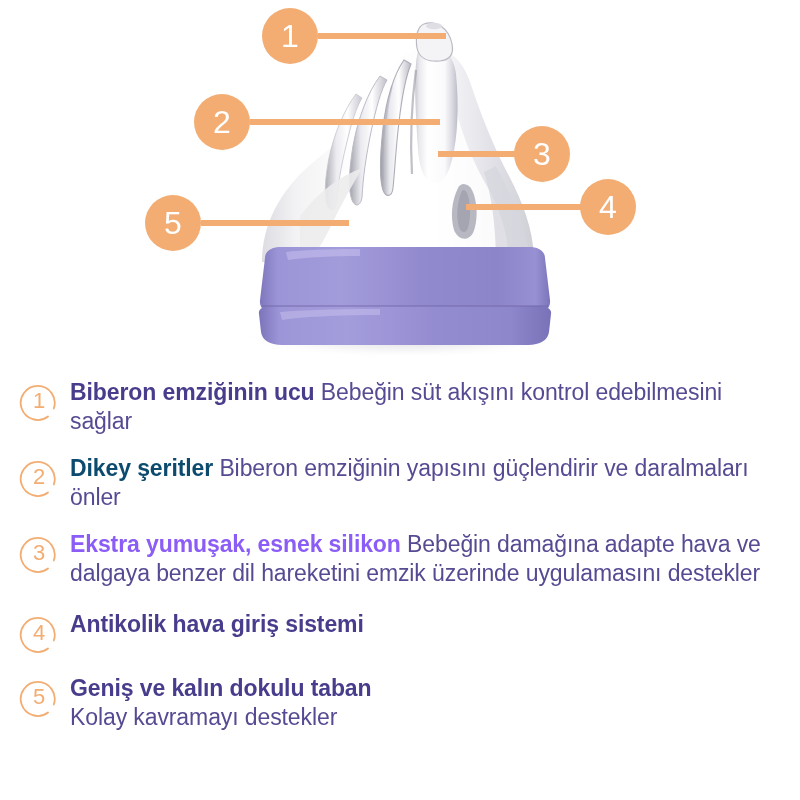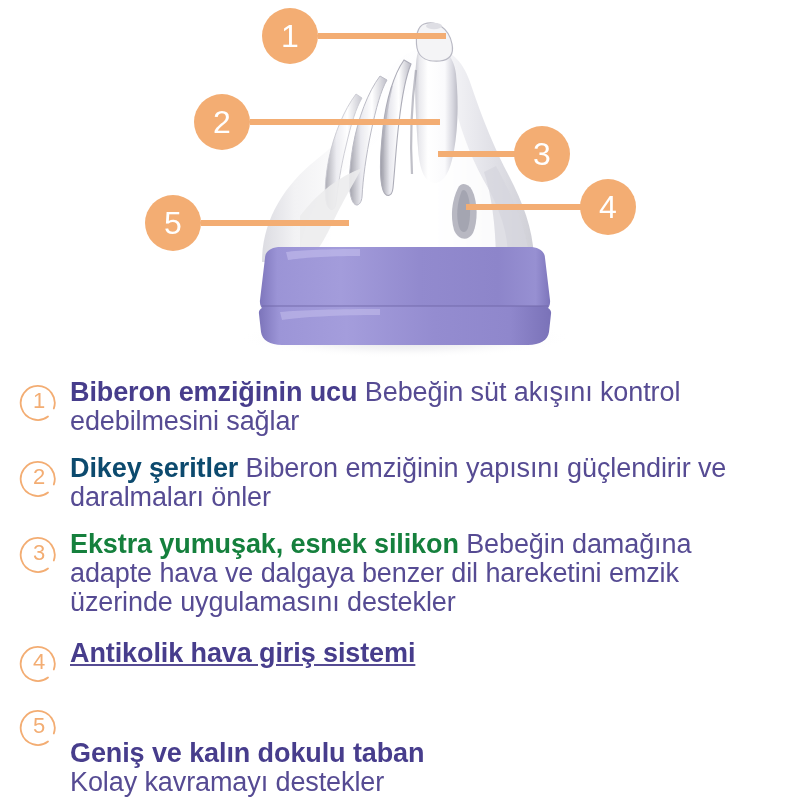--- a/index.html
+++ b/index.html
@@ -90,21 +90,21 @@
     display: flex;
     align-items: center;
     justify-content: center;
     font-size: 22px;
     line-height: 1;
     font-weight: 400;
     user-select: none;
   }
   .feature-text {
     flex: 1 1 auto;
-    font-size: 27px;
+    font-size: 23px;
     line-height: 29px;
     padding-right: 38px;
     letter-spacing: -0.1px;
   }
   .feature-text .ftitle {
     font-weight: bold;
   }
   .feature-text .fdesc-inline {
     font-weight: normal;
   }
@@ -309,42 +309,42 @@
   </div>
 
   <div class="feature-row" style="margin-bottom:22px;">
     <div class="num-badge">
       <svg viewBox="0 0 42 42">
         <path d="M 30 36.5 A 17 17 0 1 1 35.8 28.5" fill="none" stroke="#f3ad73" stroke-width="1.8" stroke-linecap="round"></path>
       </svg>
       <span class="num-text" style="color:#f3ad73;">3</span>
     </div>
     <div class="feature-text" style="color:#564b93;">
-      <span class="ftitle" style="color:#15803d;">Ekstra yumuşak, esnek silikon</span><span class="fdesc-inline"> Bebeğin damağına  adapte hava ve dalgaya benzer dil hareketini emzik üzerinde uygulamasını destekler</span>
+      <span class="ftitle" style="color:#8b5cf6;">Ekstra yumuşak, esnek silikon</span><span class="fdesc-inline"> Bebeğin damağına  adapte hava ve dalgaya benzer dil hareketini emzik üzerinde uygulamasını destekler</span>
     </div>
   </div>
 
   <div class="feature-row" style="margin-bottom:20px;">
     <div class="num-badge">
       <svg viewBox="0 0 42 42">
         <path d="M 30 36.5 A 17 17 0 1 1 35.8 28.5" fill="none" stroke="#f3ad73" stroke-width="1.8" stroke-linecap="round"></path>
       </svg>
       <span class="num-text" style="color:#f3ad73;">4</span>
     </div>
-    <div class="feature-text" style="color:#564b93;text-decoration:underline;">
+    <div class="feature-text" style="color:#564b93;">
       <span class="ftitle" style="color:#473d8c;">Antikolik hava giriş sistemi</span>
     </div>
   </div>
 
   <div class="feature-row">
     <div class="num-badge">
       <svg viewBox="0 0 42 42">
         <path d="M 30 36.5 A 17 17 0 1 1 35.8 28.5" fill="none" stroke="#f3ad73" stroke-width="1.8" stroke-linecap="round"></path>
       </svg>
       <span class="num-text" style="color:#f3ad73;">5</span>
     </div>
-    <div class="feature-text" style="color:#564b93;margin-top:36px;">
+    <div class="feature-text" style="color:#564b93;">
       <span class="ftitle" style="color:#473d8c;">Geniş ve kalın dokulu taban</span>
       <span class="fdesc-block">Kolay kavramayı destekler</span>
     </div>
   </div>
 
 </div>
 
 </body></html>

